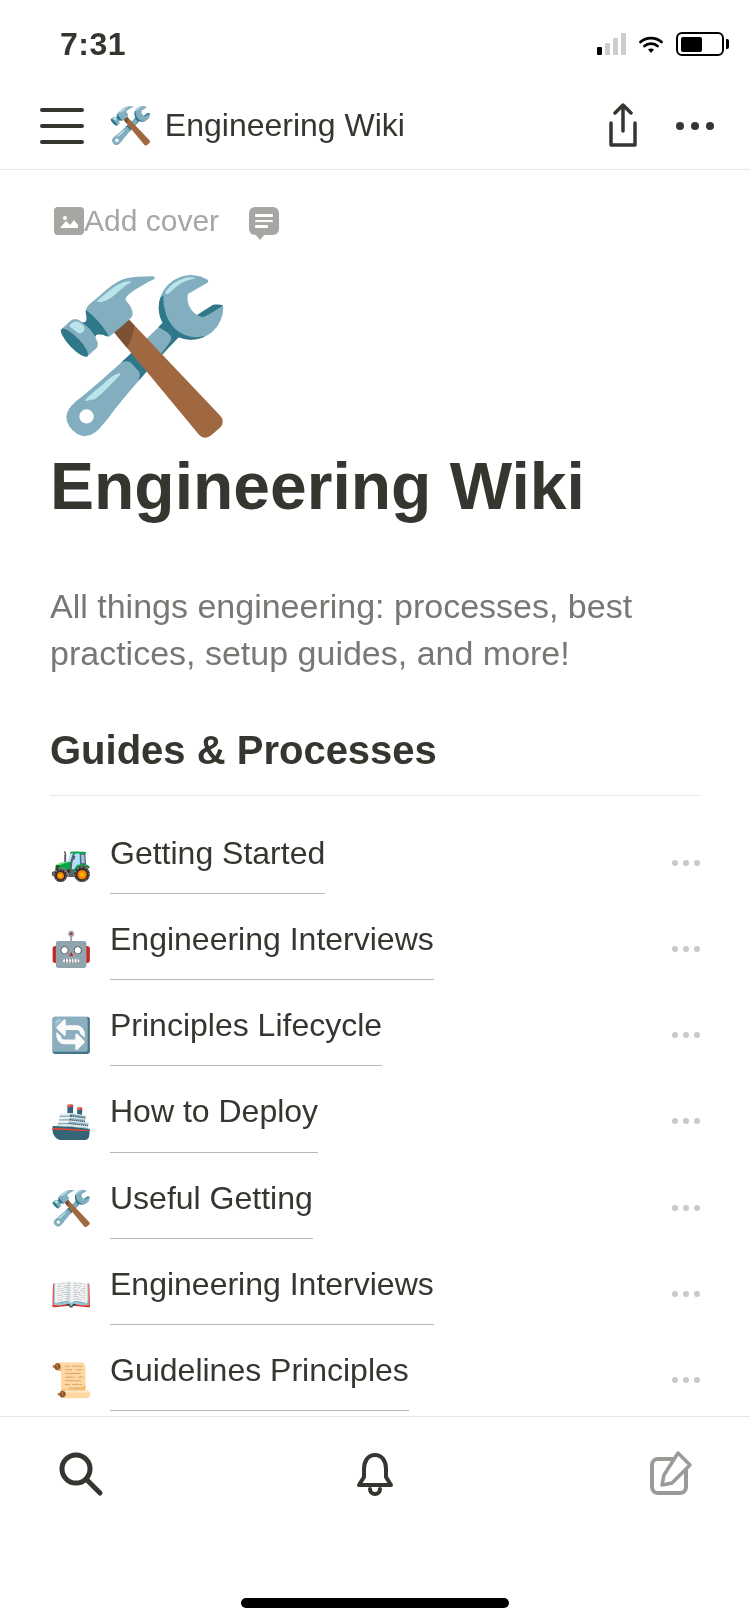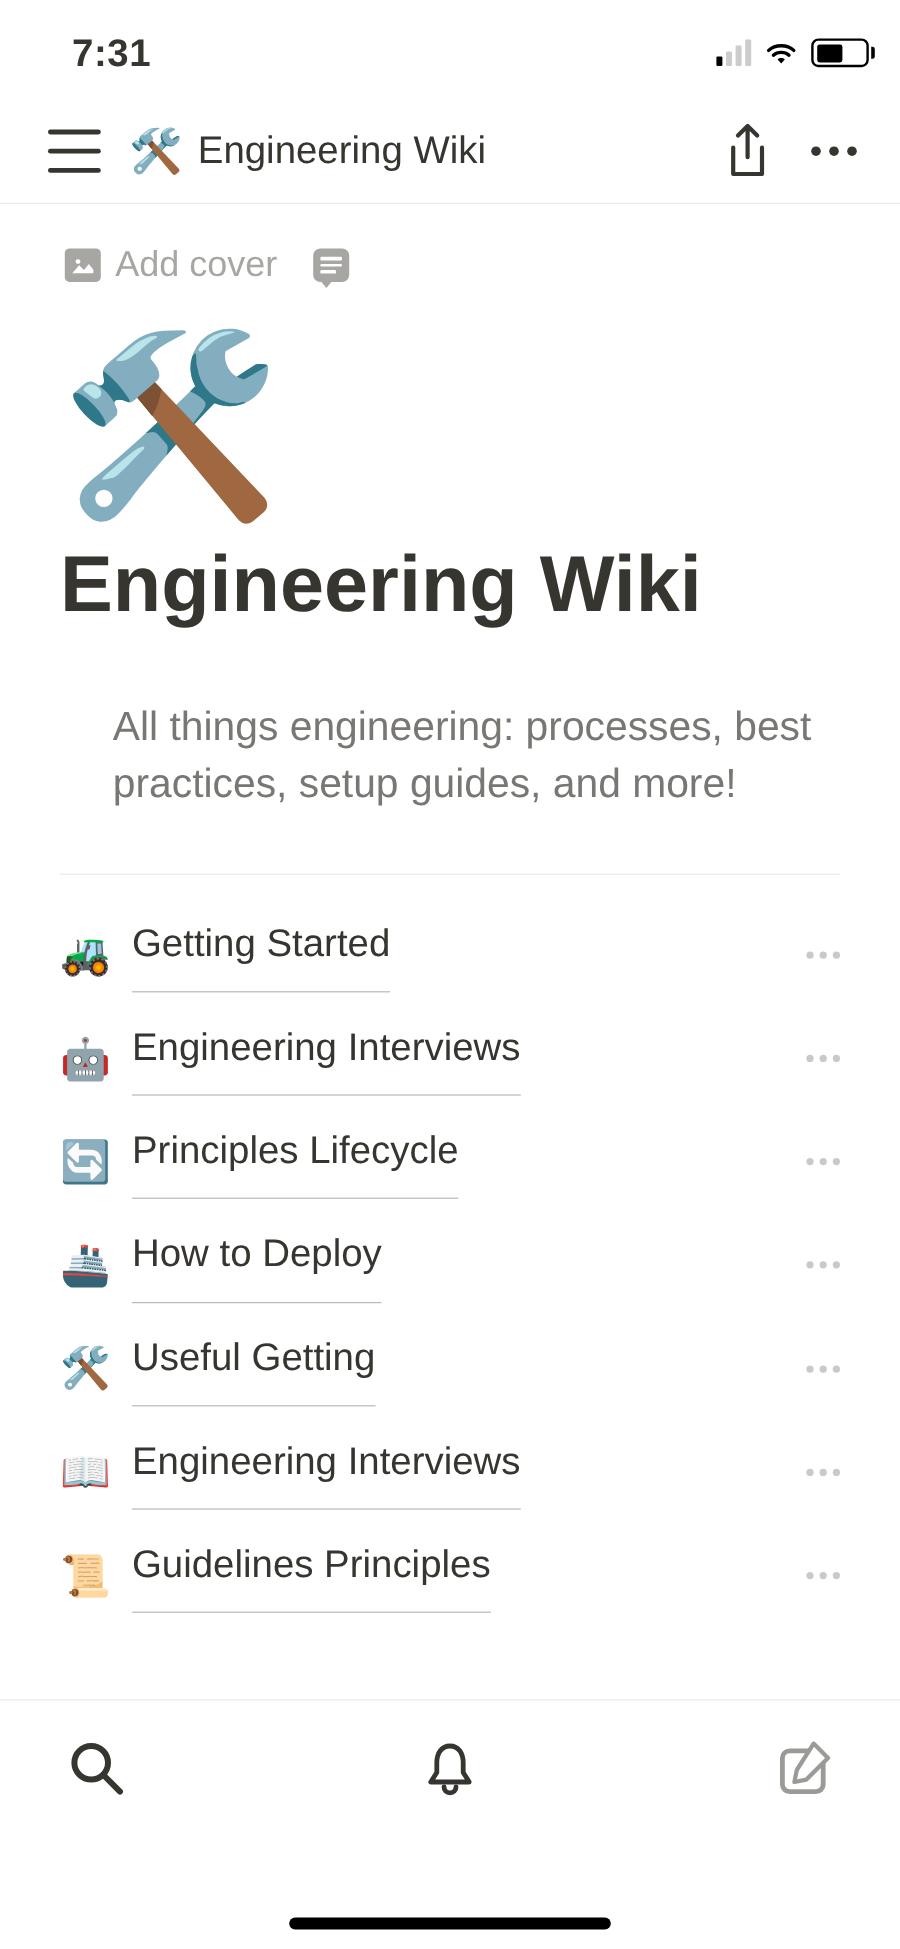--- a/index.html
+++ b/index.html
@@ -162,21 +162,20 @@
     .page-actions {
       display: flex;
       gap: 30px;
       align-items: center;
       padding: 4px 4px 44px 4px;
     }
 
     .page-action {
       display: flex;
       align-items: center;
-      gap: 12px;
       color: #a7a6a3;
       font-size: 30px;
     }
 
     .action-icon-box {
       width: 30px;
       height: 28px;
       background: #a7a6a3;
       border-radius: 4px;
       display: flex;
@@ -239,21 +238,20 @@
       color: #37352f;
       line-height: 1.1;
       margin-bottom: 60px;
     }
 
     .page-description {
       font-size: 34px;
       color: #787773;
       line-height: 1.4;
       margin-bottom: 50px;
-      margin-left: 44px;
     }
 
     .section-heading {
       font-size: 40px;
       font-weight: 700;
       color: #37352f;
       margin-bottom: 22px;
     }
 
     .section-divider {
@@ -407,20 +405,21 @@
       </div>
     </div>
   </div>
 
   <div class="page-icon-large">🛠️</div>
 
   <h1 class="page-title">Engineering Wiki</h1>
 
   <p class="page-description">All things engineering: processes, best practices, setup guides, and more!</p>
 
+  <h2 class="section-heading">Guides &amp; Processes</h2>
 
   <div class="section-divider"></div>
 
   <div class="page-list">
     <div class="page-item">
       <span class="page-item-icon">🚜</span>
       <span class="page-item-label">Getting Started</span>
       <span class="page-item-spacer"></span>
       <div class="page-item-dots">
           <span></span>

